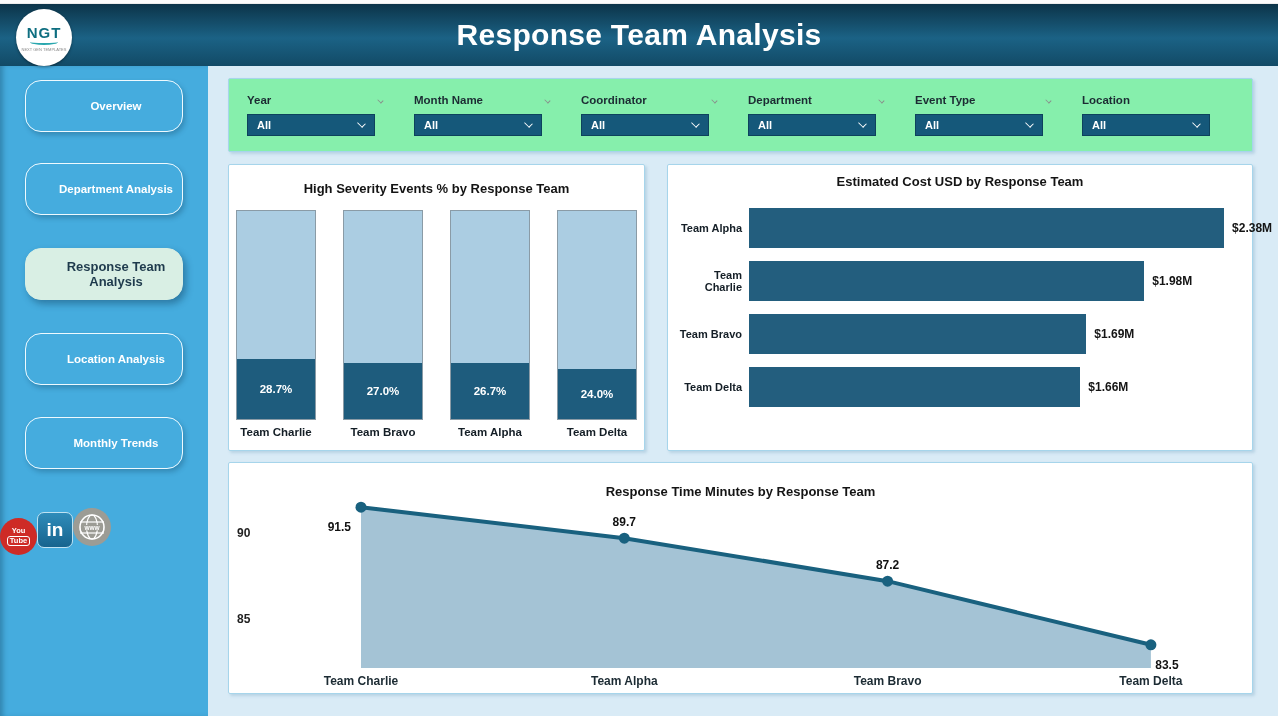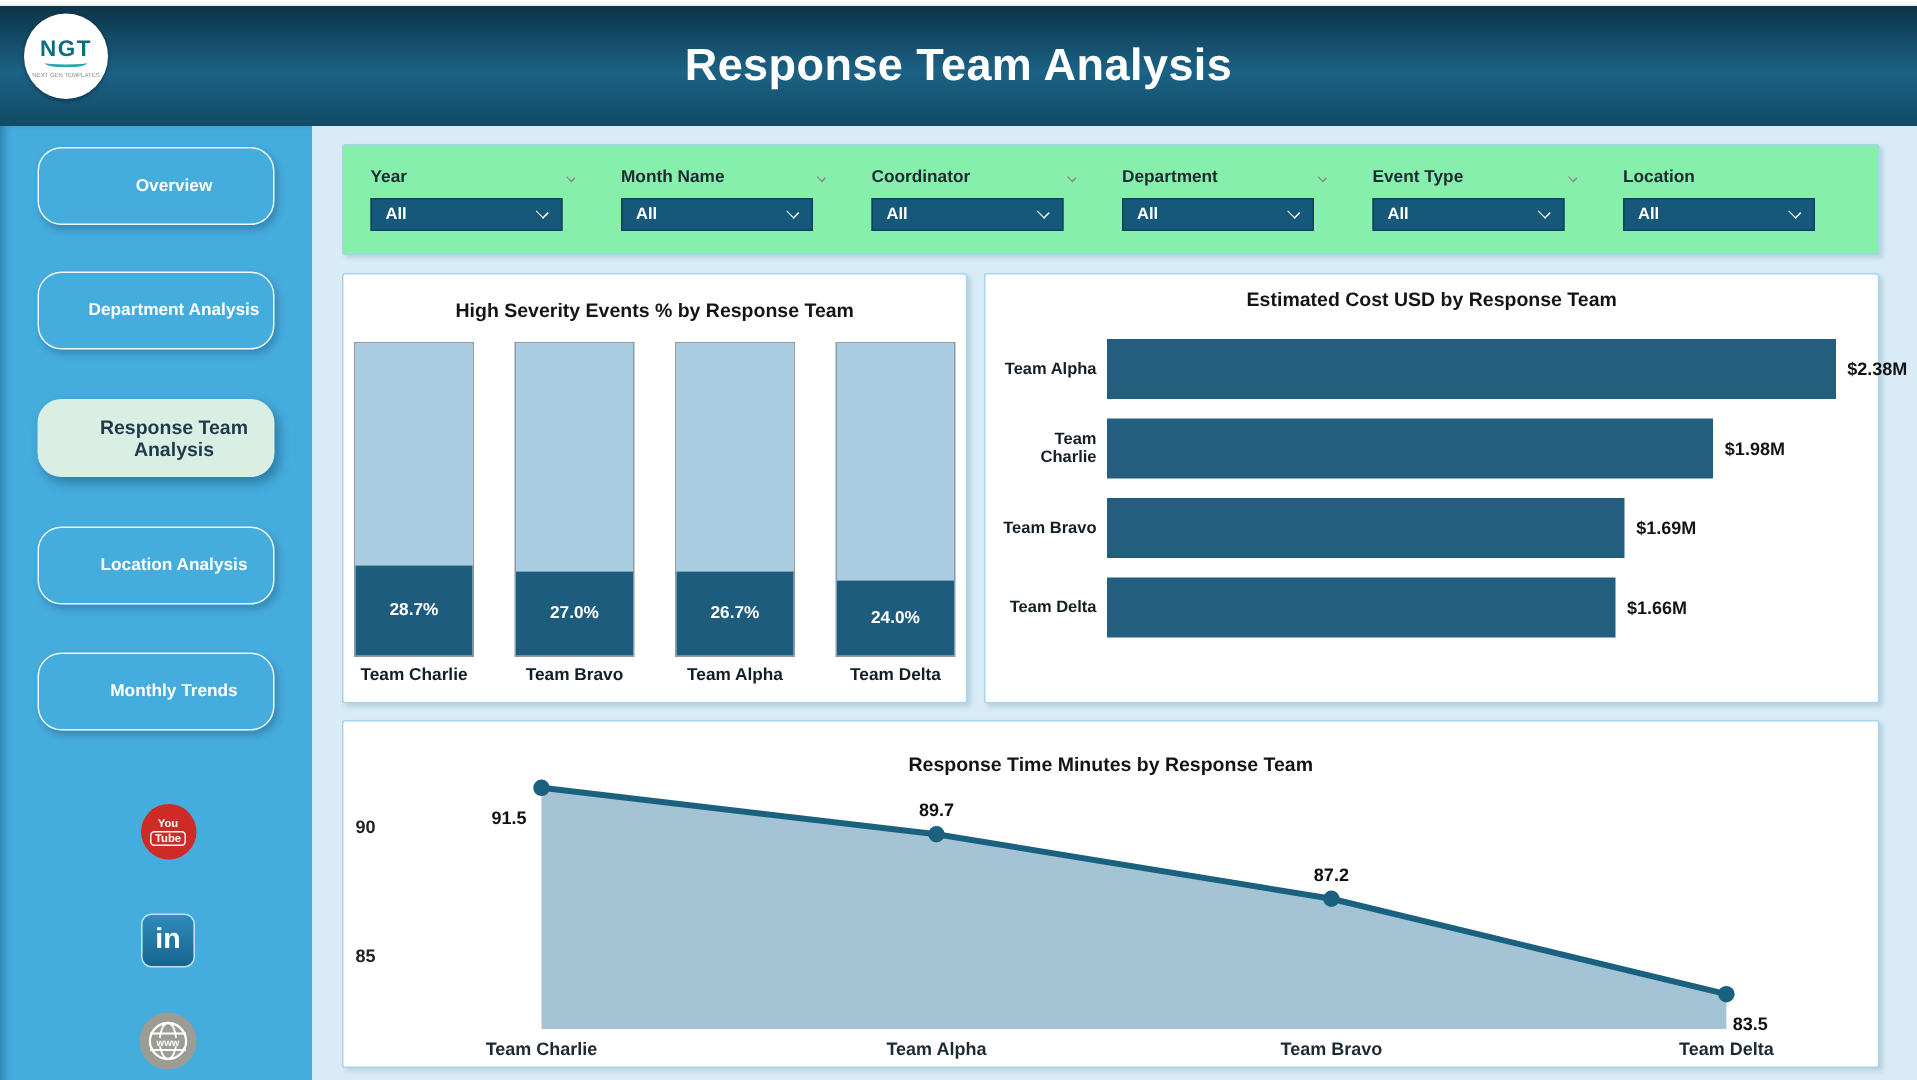--- a/index.html
+++ b/index.html
@@ -1,20 +1,20 @@
 <!DOCTYPE html>
 <html><head>
 <meta charset="utf-8">
 <style>
   * { margin:0; padding:0; box-sizing:border-box; }
   html,body { width:1278px; height:720px; font-family:"Liberation Sans",sans-serif; background:#fff; overflow:hidden; }
 
   .top-strip { height:4px; background:#fcfcfc; border-bottom:1px solid #ececec; }
 
-  .header { height:80px; background:linear-gradient(180deg,#0c3449 0%,#1b6285 55%,#124a66 100%);
+  .header { height:62px; background:linear-gradient(180deg,#0c3449 0%,#1b6285 55%,#124a66 100%);
             position:relative; display:flex; align-items:center; justify-content:center; }
   .header-title { color:#fff; font-size:30px; font-weight:bold; letter-spacing:.3px; }
   .logo { position:absolute; left:16px; top:5px; width:56px; height:57px; background:#fff; border-radius:50%;
           display:flex; flex-direction:column; align-items:center; justify-content:center;
           box-shadow:0 1px 3px rgba(0,0,0,.4); }
   .logo-text { color:#0e6e80; font-weight:bold; font-size:15px; letter-spacing:1px; }
   .logo-swish { width:28px; height:6px; border-bottom:2px solid #29a7ae; border-radius:50%; margin-top:-2px; }
   .logo-tagline { font-size:4px; color:#8a8a8a; margin-top:2px; white-space:nowrap; }
 
   .body-row { display:flex; height:650px; }
@@ -22,21 +22,21 @@
   .sidebar { width:208px; background:#45ACDE; box-shadow:inset 5px 0 5px -2px rgba(15,60,90,.35); flex-shrink:0; }
   .nav-btn { width:158px; height:52px; margin:0 auto; border:1.5px solid #eefaff; border-radius:16px;
              display:flex; align-items:center; justify-content:center; text-align:center;
              color:#fff; font-weight:bold; font-size:11.5px; background:transparent;
              box-shadow:2px 3px 5px rgba(10,50,80,.28); cursor:pointer;padding-left:24px; }
   .nav-btn.b1 { margin-top:14px; } .nav-btn.b2 { margin-top:31px; } .nav-btn.b3 { margin-top:33px; }
   .nav-btn.b4 { margin-top:33px; } .nav-btn.b5 { margin-top:32px; }
   .nav-btn.active { background:#D9EFE4; color:#1E3A4C; border-color:#D9EFE4; font-size:13px;
                     box-shadow:3px 4px 7px rgba(10,50,80,.4); }
 
-  .social { display:flex; flex-direction:column; align-items:center;padding-left:16px; }
+  .social { display:flex; flex-direction:row; align-items:center; }
   .icon-yt { width:37px; height:37px; border-radius:50%; background:#CE2B26; color:#fff; margin-top:49px;
              display:flex; flex-direction:column; align-items:center; justify-content:center;
              font-size:7.5px; font-weight:bold; line-height:1.15; cursor:pointer; }
   .yt-tube { border:1px solid #fff; border-radius:3px; padding:0 2px; }
   .icon-li { width:36px; height:36px; border-radius:7px; background:linear-gradient(180deg,#2F8CBA,#17648e);
              color:#fff; font-weight:bold; font-size:19px; display:flex; align-items:center; justify-content:center;
              margin-top:36px; border:1px solid #bfe2f2; cursor:pointer; }
   .icon-globe { width:38px; height:38px; border-radius:50%; background:#9C9C95; margin-top:30px;
                 display:flex; align-items:center; justify-content:center; cursor:pointer; }
 
@@ -49,21 +49,21 @@
   .filter-head { width:136px; display:flex; justify-content:space-between; align-items:center;
                  font-size:11.5px; font-weight:bold; color:#1c2b33; margin-bottom:8px; }
   .chev { display:inline-block; width:7px; height:7px; border-right:1.5px solid currentColor;
           border-bottom:1.5px solid currentColor; transform:rotate(45deg) scale(1,.75); }
   .chev.sm { width:5px; height:5px; border-width:1px; color:#8a8a8a; }
   .dropdown { width:128px; height:22px; background:#15587A; border:1px solid #0d425c;
               display:flex; align-items:center; justify-content:space-between; padding:0 9px;
               color:#fff; font-size:11px; font-weight:bold; cursor:pointer; }
   .dropdown .chev { color:#fff; margin-top:-3px; }
 
-  .charts-row { display:flex; gap:11px; margin-top:12px; }
+  .charts-row { display:flex; gap:22px; margin-top:12px; }
   .card { background:#fff; border:1.5px solid #A6D5EB; border-radius:2px;
           box-shadow:2px 2px 3px rgba(110,155,190,.3); }
   .card-title { text-align:center; font-size:13px; font-weight:bold; color:#141414; }
 
   .card1 { width:417px; height:287px; }
   .card1 .card-title { margin-top:16px; }
   .cols { display:flex; justify-content:center; gap:27px; margin-top:14px; }
   .colwrap { display:flex; flex-direction:column; }
   .col { width:80px; height:210px; border:1px solid #8A9BA6; display:flex; flex-direction:column; }
   .seg-light { background:#ABCDE2; flex:1; }

